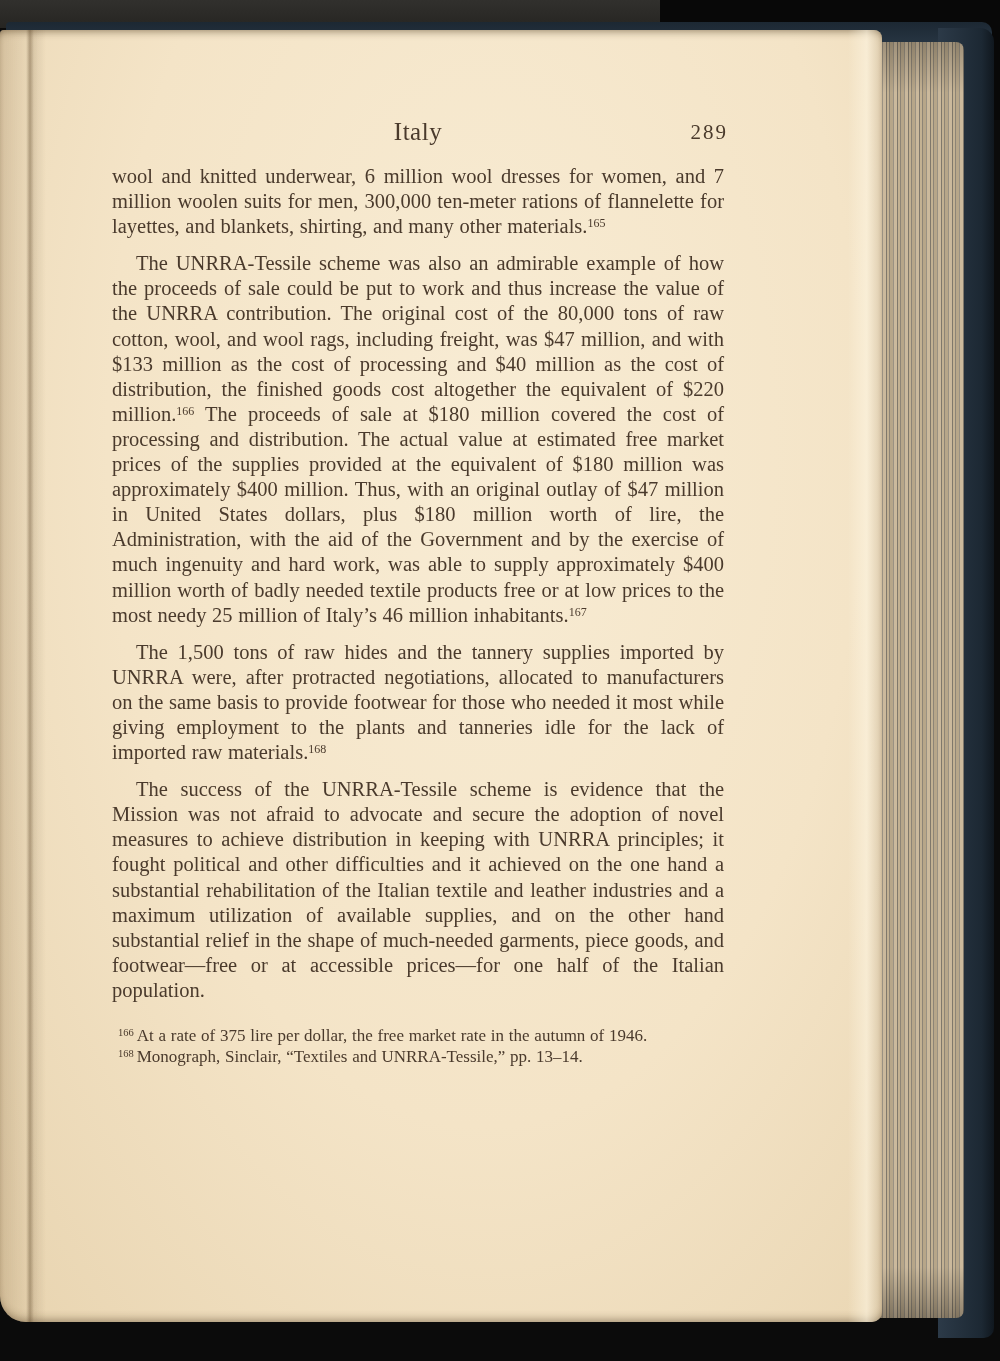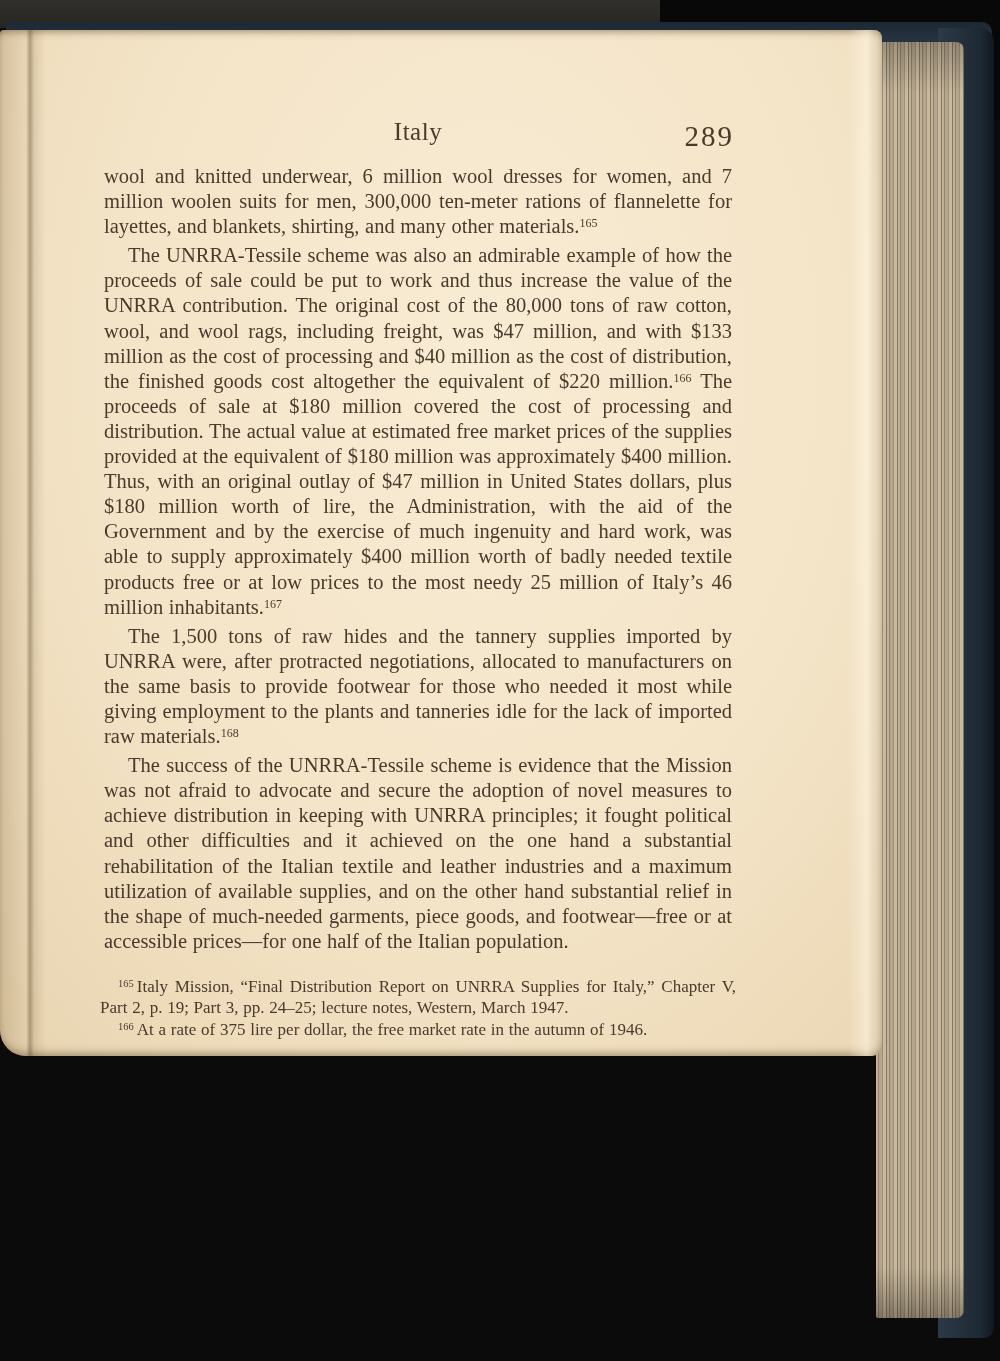--- a/index.html
+++ b/index.html
@@ -48,21 +48,21 @@
         var(--edge-tan) 0px,var(--edge-tan) 2px,
         var(--edge-grey) 2px,var(--edge-grey) 3px,
         #b7a689 3px,#b7a689 6px,
         #9a9182 6px,#9a9182 7px,
         #cbb99c 7px,#cbb99c 10px,
         #80786b 10px,#80786b 11px);
     border-radius:2px 8px 8px 2px;
   }
   
   .page{
-    position:absolute;left:0;top:30px;width:882px;height:1026px;
+    position:absolute;left:0;top:30px;width:882px;height:1292px;
     background:radial-gradient(ellipse at 55% 32%,var(--paper-light) 0%,var(--paper) 55%,var(--paper-dark) 100%);
     border-radius:4px 8px 10px 26px;
     box-shadow:inset 0 6px 9px -5px rgba(60,40,15,.55), inset 0 -8px 10px -6px rgba(60,40,15,.45);
   }
   .gutter-shadow{
     position:absolute;left:0;top:0;width:96px;height:100%;
     background:
       linear-gradient(90deg,rgba(110,80,40,.20) 0%,rgba(110,80,40,.05) 26px,rgba(0,0,0,0) 40px),
       linear-gradient(90deg,rgba(0,0,0,0) 26px,rgba(74,52,24,.38) 30px,rgba(74,52,24,.10) 34px,rgba(0,0,0,0) 46px);
     border-radius:4px 0 0 26px;
@@ -76,24 +76,24 @@
     position:absolute;left:100px;top:88px;width:636px;color:var(--ink);
   }
   .running-head{
     position:relative;height:34px;margin-bottom:12px;
   }
   .running-title{
     position:absolute;left:0;right:0;text-align:center;
     font-size:25px;letter-spacing:.5px;
   }
   .folio{
-    position:absolute;right:2px;top:2px;font-size:29px;letter-spacing:2px;
+    position:absolute;right:8px;top:2px;font-size:21px;letter-spacing:2px;
   }
   .para{
-    margin:4px;font-size:20.5px;line-height:25.1px;text-align:justify;
+    margin:12px;font-size:20.5px;line-height:25.1px;text-align:justify;
     word-spacing:.5px;
   }
   .para.indent{text-indent:24px;}
   sup{
     font-size:12px;line-height:0;vertical-align:6px;letter-spacing:0;
   }
   .footnotes{
     margin-top:22px;
   }
   .footnote{
@@ -122,17 +122,17 @@
     </div>
 
     <div>
         <p class="para"><span>wool and knitted underwear, 6 million wool dresses for women, and 7 million woolen suits for men, 300,000 ten-meter rations of flannelette for layettes, and blankets, shirting, and many other materials.</span><sup>165</sup></p>
         <p class="para indent"><span>The UNRRA-Tessile scheme was also an admirable example of how the proceeds of sale could be put to work and thus increase the value of the UNRRA contribution. The original cost of the 80,000 tons of raw cotton, wool, and wool rags, including freight, was $47 million, and with $133 million as the cost of processing and $40 million as the cost of distribution, the finished goods cost altogether the equivalent of $220 million.</span><sup>166</sup><span> The proceeds of sale at $180 million covered the cost of processing and distribution. The actual value at estimated free market prices of the supplies provided at the equivalent of $180 million was approximately $400 million. Thus, with an original outlay of $47 million in United States dollars, plus $180 million worth of lire, the Administration, with the aid of the Government and by the exercise of much ingenuity and hard work, was able to supply approximately $400 million worth of badly needed textile products free or at low prices to the most needy 25 million of Italy’s 46 million inhabitants.</span><sup>167</sup></p>
         <p class="para indent"><span>The 1,500 tons of raw hides and the tannery supplies imported by UNRRA were, after protracted negotiations, allocated to manufacturers on the same basis to provide footwear for those who needed it most while giving employment to the plants and tanneries idle for the lack of imported raw materials.</span><sup>168</sup></p>
         <p class="para indent"><span>The success of the UNRRA-Tessile scheme is evidence that the Mission was not afraid to advocate and secure the adoption of novel measures to achieve distribution in keeping with UNRRA principles; it fought political and other difficulties and it achieved on the one hand a substantial rehabilitation of the Italian textile and leather industries and a maximum utilization of available supplies, and on the other hand substantial relief in the shape of much-needed garments, piece goods, and footwear—free or at accessible prices—for one half of the Italian population.</span></p>
       </div>
 
     <div class="footnotes">
-        <p class="footnote"><sup>165</sup><span>Italy Mission, “Final Distribution Report on UNRRA Supplies for Italy,” Chapter V, Part 2, p. 19; Part 3, pp. 24–25; lecture notes, Western, March 1947.</span></p>
         <p class="footnote"><sup>166</sup><span>At a rate of 375 lire per dollar, the free market rate in the autumn of 1946.</span></p>
+        <p class="footnote"><sup>168</sup><span>Monograph, Sinclair, “Textiles and UNRRA-Tessile,” pp. 13–14.</span></p>
       </div>
   </div>
 </div>
 
 </body></html>

